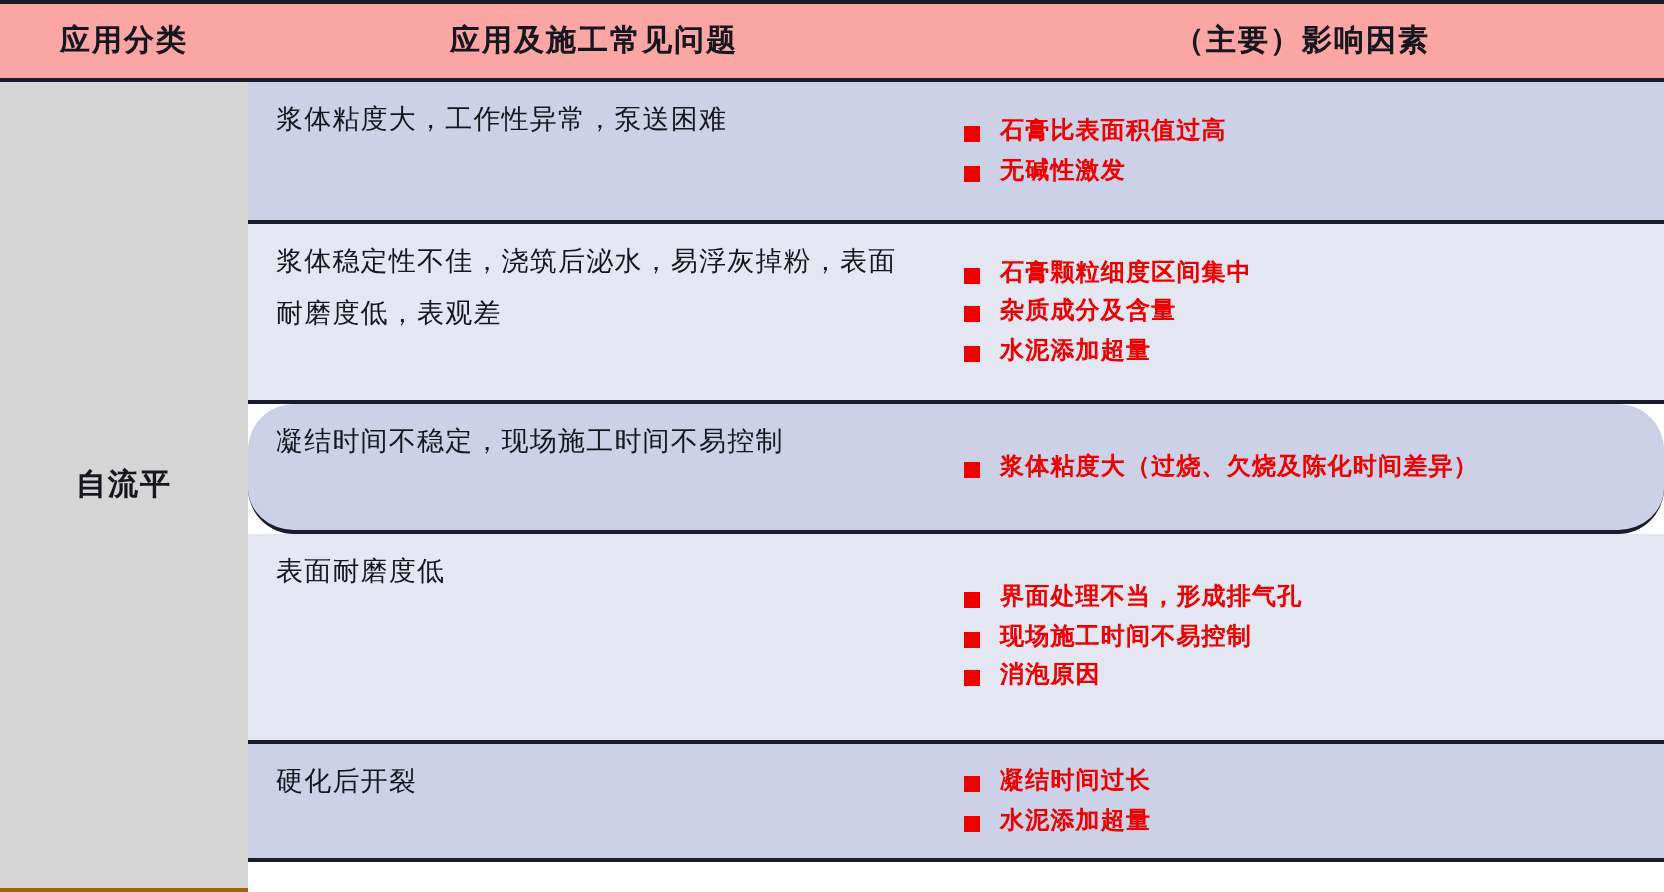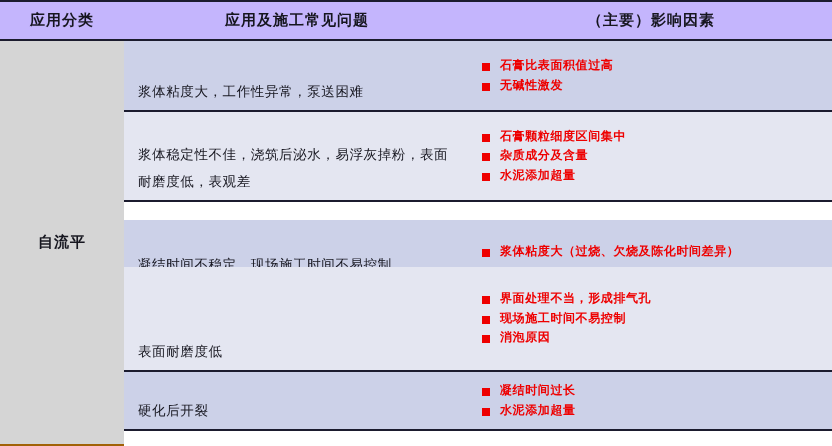--- a/index.html
+++ b/index.html
@@ -18,21 +18,21 @@
     overflow: hidden;
   }
 
   
   .header-band {
     position: absolute;
     left: 0;
     top: 0;
     width: 832px;
     height: 41px;
-    background: #c4b5fd;
+    background: #fca5a5;
     border-top: 2px solid #1b1b2e;
     border-bottom: 2px solid #1b1b2e;
     box-sizing: border-box;
   }
   .header-cell {
     position: absolute;
     top: 0;
     height: 100%;
     display: flex;
     align-items: center;
@@ -95,21 +95,21 @@
     border-bottom: 2px solid #1b1b2e;
   }
   .data-row.shade-a { background: #ccd1e8; }
   .data-row.shade-b { background: #e4e6f1; }
 
   .issue-cell {
     width: 346px;
     box-sizing: border-box;
     padding: 6px 14px 6px 14px;
     display: flex;
-    align-items: flex-end;
+    align-items: flex-start;
     font-size: 13.5px;
     line-height: 1.95;
     color: #16161f;
     letter-spacing: 0.6px;
   }
   .factor-cell {
     width: 362px;
     box-sizing: border-box;
     padding: 6px 8px 6px 12px;
     display: flex;
@@ -187,21 +187,21 @@
             <div class="factor-item">
               <span class="bullet"></span>
               <span class="factor-text">杂质成分及含量</span>
             </div>
             <div class="factor-item">
               <span class="bullet"></span>
               <span class="factor-text">水泥添加超量</span>
             </div>
           </div>
         </div>
-        <div class="data-row shade-a" style="top: 179px; height: 65px;">
+        <div class="data-row shade-a" style="top: 161px; height: 65px; border-radius: 23px;">
           <div class="issue-cell">
             <span>凝结时间不稳定，现场施工时间不易控制</span>
           </div>
           <div class="factor-cell">
             <div class="factor-item">
               <span class="bullet"></span>
               <span class="factor-text">浆体粘度大（过烧、欠烧及陈化时间差异）</span>
             </div>
           </div>
         </div>

